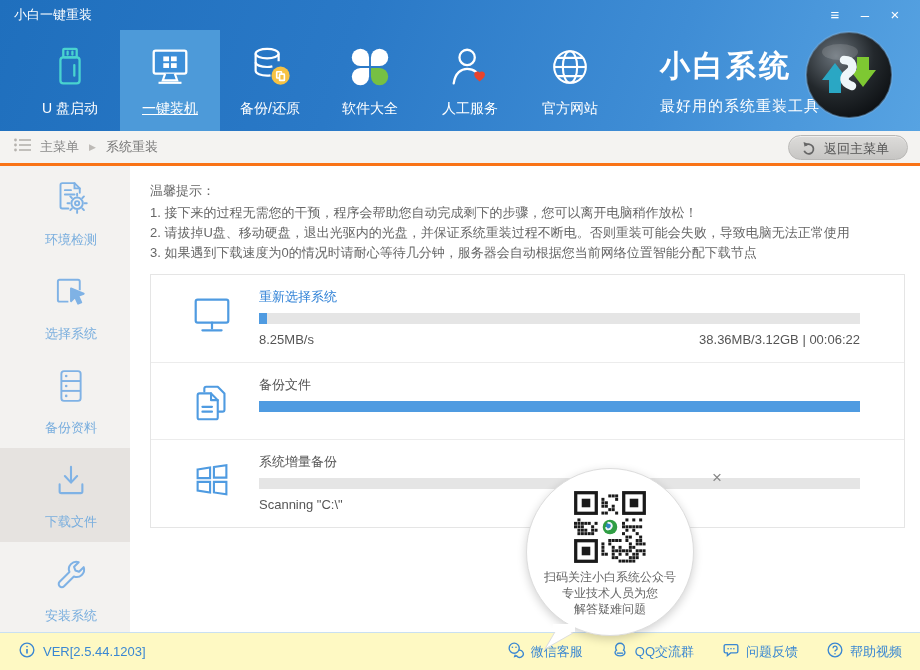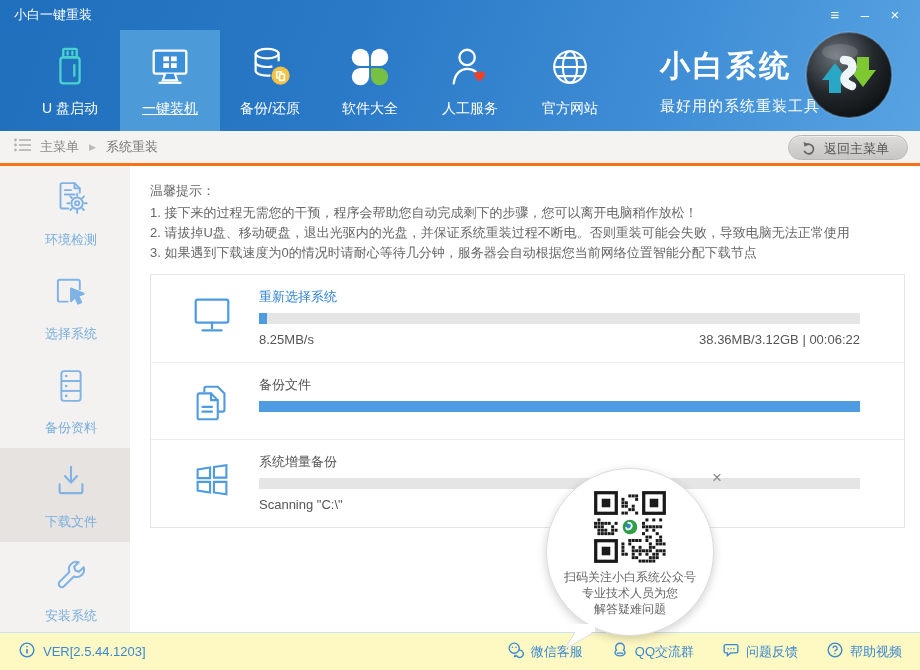--- a/index.html
+++ b/index.html
@@ -46,21 +46,21 @@
   .card-icon { width:46px; height:46px; margin:4px 24px 0 0; flex:0 0 auto; }
   .card-icon svg { width:46px; height:46px; }
   .card-body { flex:1; min-width:0; }
   .card-head { display:flex; justify-content:space-between; align-items:center; font-size:13px; color:#555; height:18px; }
   .reselect { color:#2f81d6; cursor:pointer; }
   .progress { height:11px; background:#e5e5e5; margin:7px 0 8px 0; }
   .progress .fill { height:100%; background:#4f9be1; }
   .card-foot { display:flex; justify-content:space-between; font-size:13px; color:#555; height:17px; }
 
   
-  .qr-popup { position:absolute; left:416px; top:302px; width:168px; height:168px; z-index:5; }
+  .qr-popup { position:absolute; left:396px; top:302px; width:168px; height:168px; z-index:5; }
   .qr-bubble { width:168px; height:168px; border-radius:50%; background:#fff; border:1px solid #ddd; box-shadow:0 3px 10px rgba(0,0,0,.18); display:flex; flex-direction:column; align-items:center; padding-top:22px; position:relative; }
   .qr-tail { position:absolute; left:16px; bottom:-15px; width:34px; height:26px; z-index:-0; }
   .qr-code { width:72px; height:72px; }
   .qr-lines { margin-top:6px; font-size:12px; color:#666; text-align:center; line-height:16px; }
   .qr-close { position:absolute; left:582px; top:303px; font-size:17px; color:#888; cursor:pointer; z-index:6; line-height:1; }
 
   
   .statusbar { height:38px; border-top:1px solid #c9e0f2; display:flex; align-items:center; padding:0 18px; flex:0 0 auto; }
   .ver { display:flex; align-items:center; gap:7px; color:#3a87d2; font-size:13px; }
   .foot-links { margin-left:auto; display:flex; }

